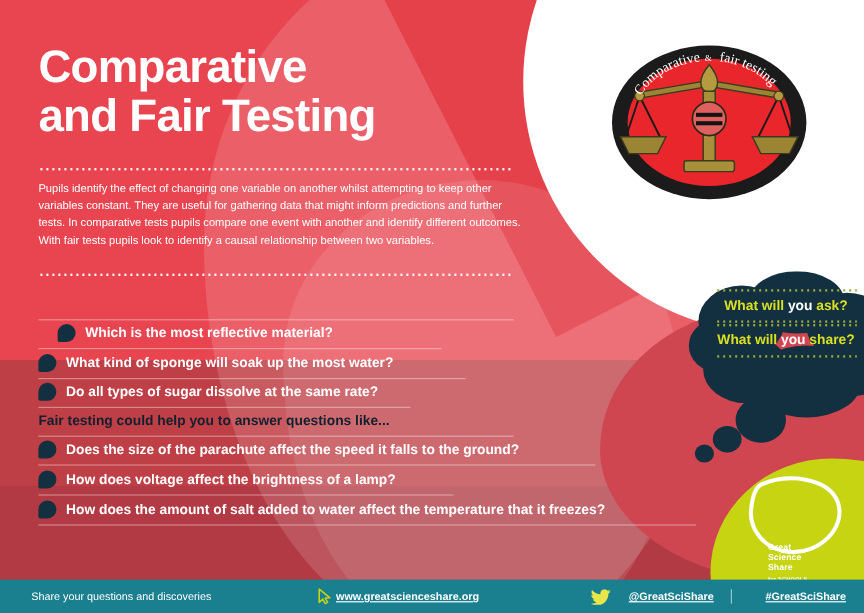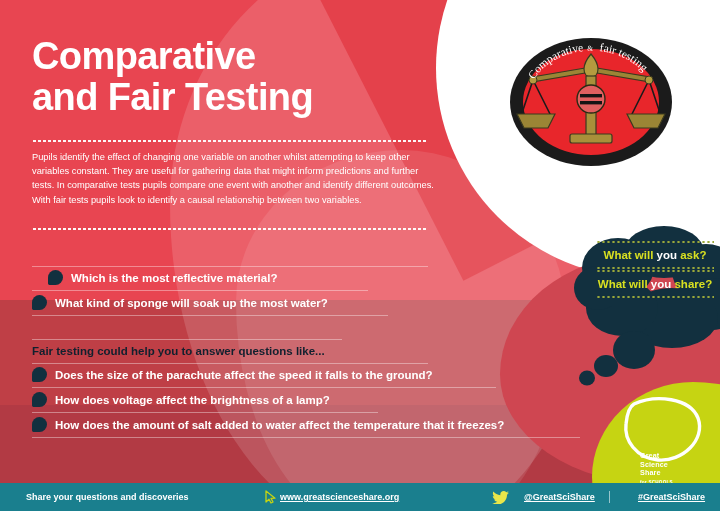--- a/index.html
+++ b/index.html
@@ -163,21 +163,21 @@
     margin-top:48px;
   }
   .logo-sub { font-size:4.6px; letter-spacing:.25px; margin-top:1px; }
 
   
   .footer {
     position:absolute; left:0; bottom:0; width:720px; height:28px;
     background:#1a7f8e;
     display:flex; align-items:center;
   }
-  .footer .f-share  { position:absolute; left:26px; color:#fff; font-size:9px; font-weight:bold; }
+  .footer .f-share  { position:absolute; left:26px; color:#fff; font-size:9px; font-weight:normal; }
   .footer .f-url    { position:absolute; left:280px; color:#fff; font-size:9px; font-weight:bold; }
   .footer .f-cursor { position:absolute; left:265px; top:7px; width:12px; height:14px; }
   .footer .f-bird   { position:absolute; left:492px; top:8px; width:17px; height:13px; }
   .footer .f-handle { position:absolute; left:524px; color:#fff; font-size:9px; font-weight:bold; }
   .footer .f-sep    { position:absolute; left:609px; top:8px; width:1px; height:12px; background:rgba(255,255,255,.55); }
   .footer .f-hash   { position:absolute; left:618px; color:#fff; font-size:9px; font-weight:bold;margin-left:20px; }
 </style>
 </head>
 <body>
 
@@ -250,20 +250,24 @@
     <span class="qtext">Which is the most reflective material?</span>
   </div>
   <div class="qline" style="top:290px; width:336px;"></div>
 
   <div class="qrow" style="top:295px;text-align:right;">
     <span class="bullet"></span>
     <span class="qtext">What kind of sponge will soak up the most water?</span>
   </div>
   <div class="qline" style="top:315px; width:356px;"></div>
 
+  <div class="qrow" style="top:319px;">
+    <span class="bullet"></span>
+    <span class="qtext">Do all types of sugar dissolve at the same rate?</span>
+  </div>
   <div class="qline" style="top:339px; width:310px;"></div>
 
   <div class="sec-head fair">Fair testing could help you to answer questions like...</div>
   <div class="qline" style="top:363px; width:396px;"></div>
 
   <div class="qrow" style="top:367px;">
     <span class="bullet"></span>
     <span class="qtext">Does the size of the parachute affect the speed it falls to the ground?</span>
   </div>
   <div class="qline" style="top:387px; width:464px;"></div>

